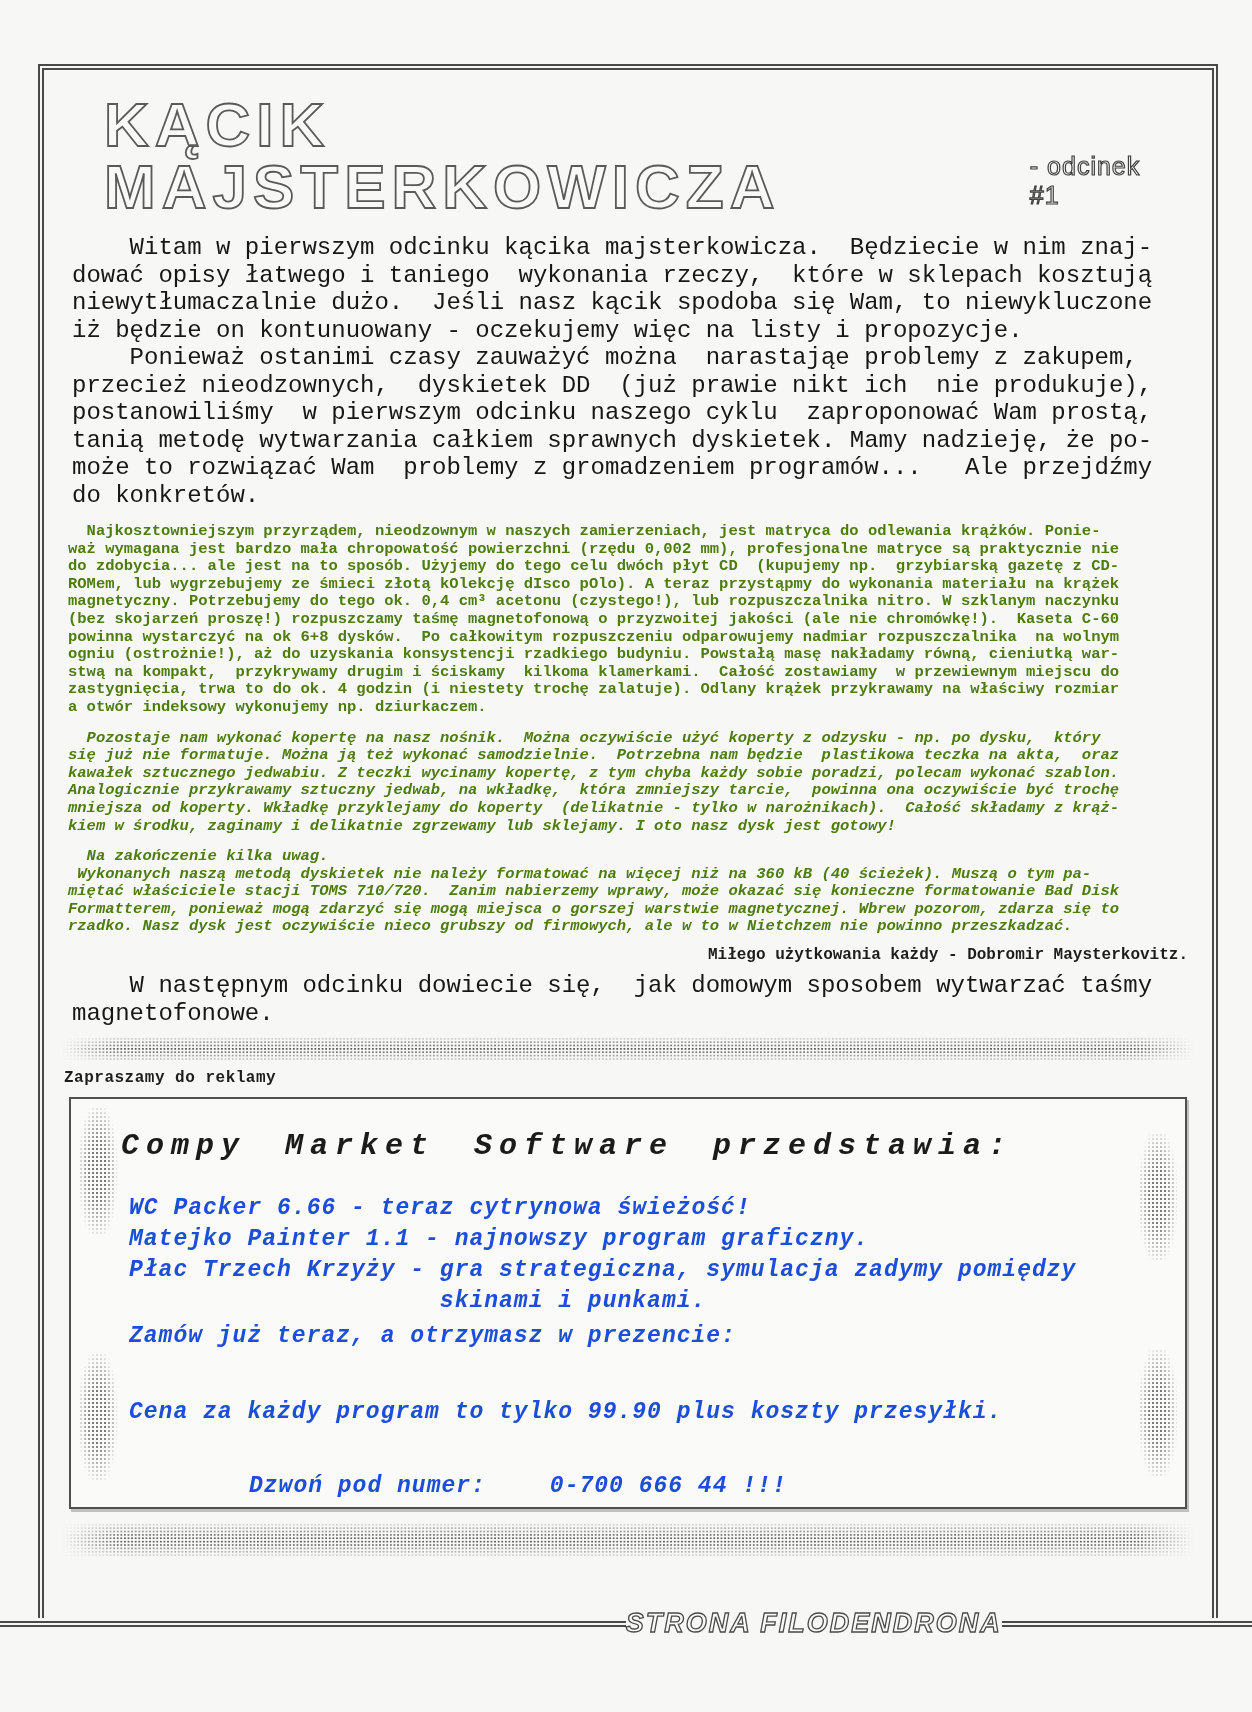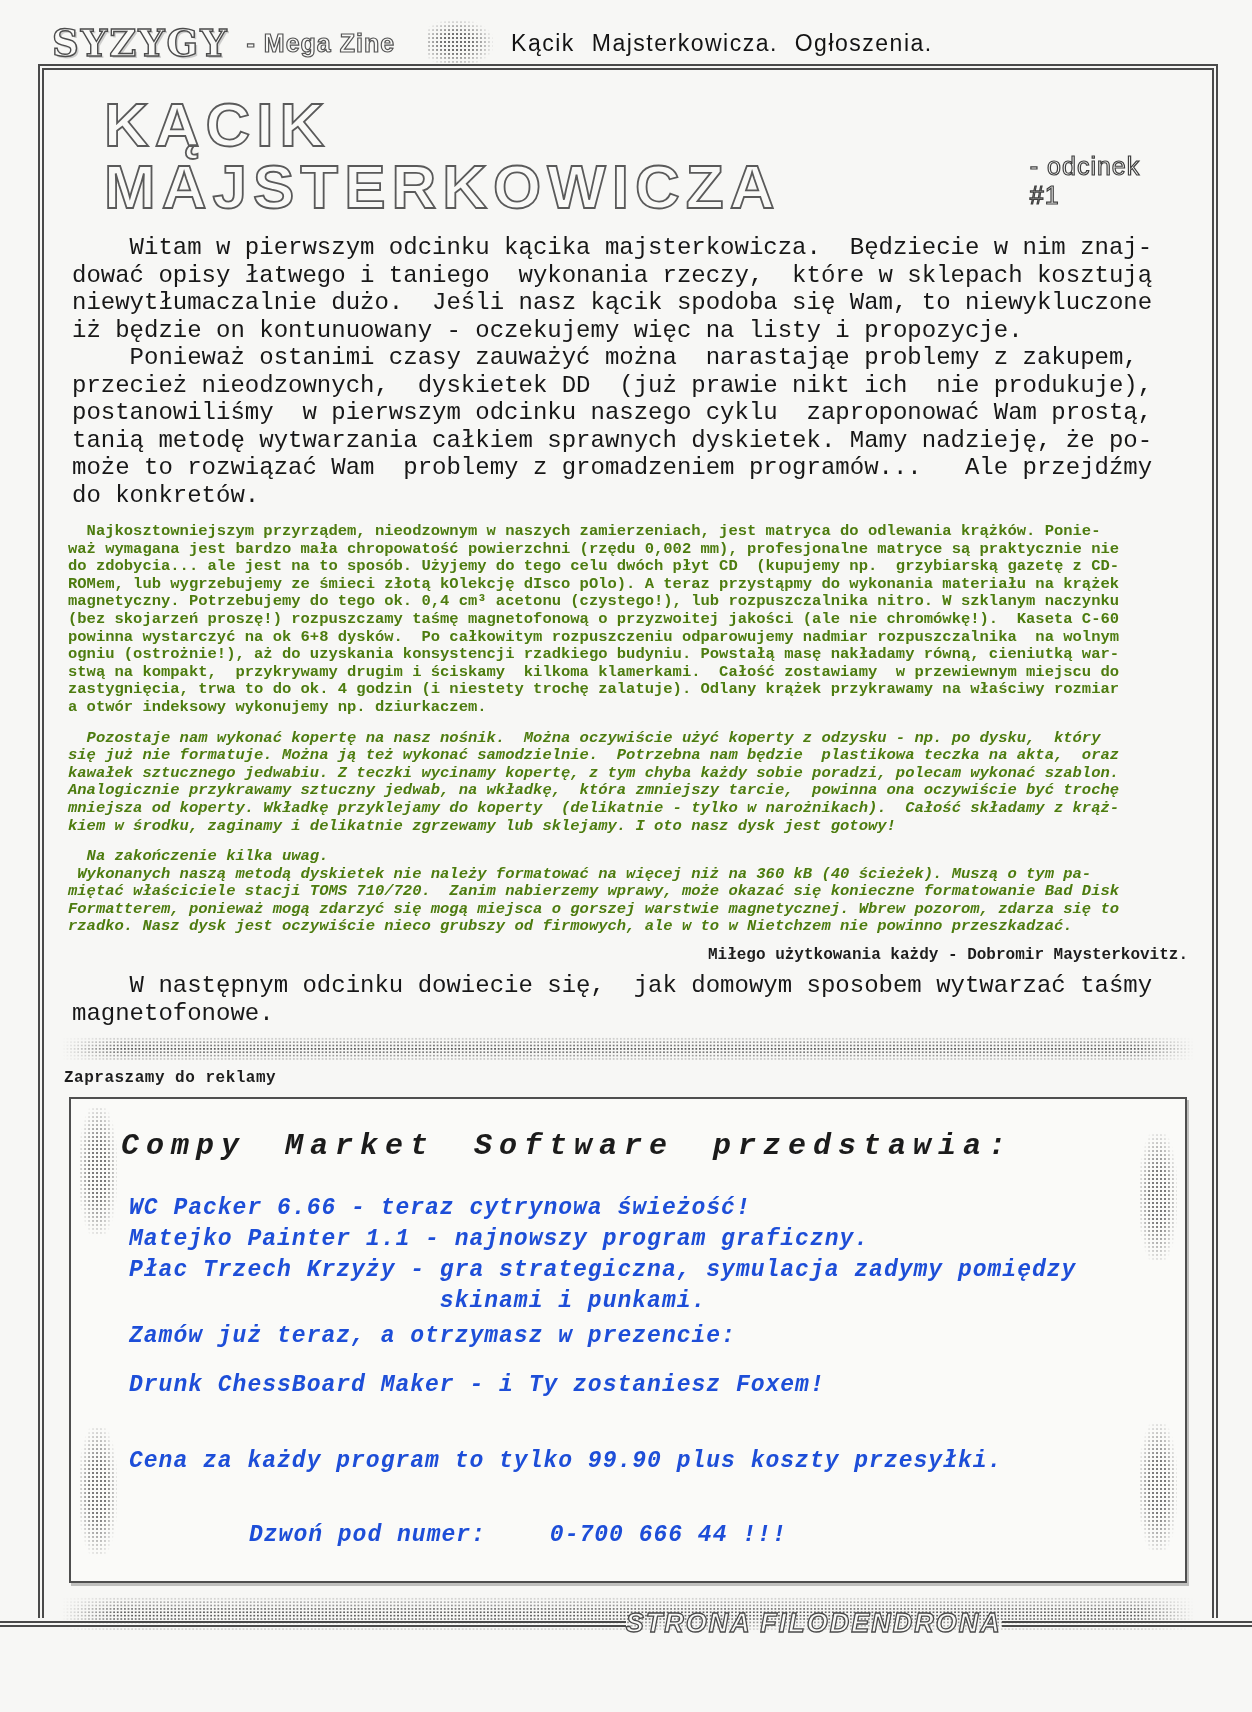--- a/index.html
+++ b/index.html
@@ -48,21 +48,21 @@
       linear-gradient(to right,#f7f7f5,rgba(247,247,245,0) 5%,rgba(247,247,245,0) 95%,#f7f7f5),
       linear-gradient(to bottom,rgba(247,247,245,.85),rgba(247,247,245,0) 45%,rgba(247,247,245,0) 55%,rgba(247,247,245,.85)),
       radial-gradient(circle,#5f5f5f 0.9px,transparent 1.25px);
     background-size:100% 100%,100% 100%,3.6px 3.4px;}
   .band2{height:34px;margin-top:14px;}
 
   .invite{font-family:"Liberation Mono",monospace;font-weight:700;font-size:16px;
           margin:8px 0 0 4px;letter-spacing:.5px;color:#1d1d1d;}
 
   
-  .adbox{position:relative;margin:10px auto 0;width:1118px;height:486px;box-sizing:border-box;
+  .adbox{position:relative;margin:10px auto 0;width:1118px;height:412px;box-sizing:border-box;
          border:2px solid #4f4f4f;background:#fafaf8;box-shadow:2px 3px 0 rgba(90,90,90,.35);}
   .patch{position:absolute;width:38px;height:128px;
      background:radial-gradient(ellipse at center,rgba(250,250,248,0) 30%,#fafaf8 78%),
                 radial-gradient(circle,#7a7a7a 1px,transparent 1.3px);
      background-size:100% 100%,4px 4px;}
   .p-tl{top:8px;left:8px;}  .p-tr{top:34px;right:8px;}
   .p-bl{bottom:26px;left:8px;} .p-br{bottom:30px;right:8px;}
 
   .ad-headline{margin:30px 0 0 50px;font-family:"Liberation Mono",monospace;font-style:italic;
                font-weight:700;font-size:30px;letter-spacing:7px;word-spacing:14px;color:#1b1b1b;height:42px;}
@@ -79,26 +79,20 @@
   .rule{height:0;border-top:6px double #4a4a4a;}
   .rule-left{flex:2.5;} .rule-right{flex:1;}
   .footer-label{font-weight:700;font-size:27px;letter-spacing:2px;font-style:italic;
                 -webkit-text-stroke:1.3px #4a4a4a;white-space:nowrap;}
 </style>
 </head>
 <body>
 
 <div class="page">
 
-  <header class="masthead">
-    <span class="zine-title outline">SYZYGY</span>
-    <span class="zine-sub outline">- Mega Zine</span>
-    <span class="dither-chip"></span>
-    <span class="section-label">Kącik Majsterkowicza. Ogłoszenia.</span>
-  </header>
 
   <main class="frame">
 
     <div class="title-row">
       <h1 class="article-title outline">KĄCIK MAJSTERKOWICZA</h1>
       <span class="episode outline">- odcinek #1</span>
     </div>
 
     <div class="pre big">    Witam w pierwszym odcinku kącika majsterkowicza.  Będziecie w nim znaj-
 dować opisy łatwego i taniego  wykonania rzeczy,  które w sklepach kosztują
@@ -152,21 +146,20 @@
       <div class="ad-headline">Compy Market Software przedstawia:</div>
 
       <div class="ad-products">
         <div class="pre ad-line">WC Packer 6.66 - teraz cytrynowa świeżość!</div>
         <div class="pre ad-line">Matejko Painter 1.1 - najnowszy program graficzny.</div>
         <div class="pre ad-line">Płac Trzech Krzyży - gra strategiczna, symulacja zadymy pomiędzy
                      skinami i punkami.</div>
       </div>
 
       <div class="ad-line ad-order">Zamów już teraz, a otrzymasz w prezencie:</div>
-      <div class="ad-line ad-bonus">Drunk ChessBoard Maker - i Ty zostaniesz Foxem!</div>
       <div class="ad-line ad-price">Cena za każdy program to tylko 99.90 plus koszty przesyłki.</div>
 
       <div class="phone-row">
         <span class="ad-line">Dzwoń pod numer:</span>
         <span class="ad-line">0-700 666 44 !!!</span>
       </div>
     </section>
 
     <div class="band band2"></div>
 

